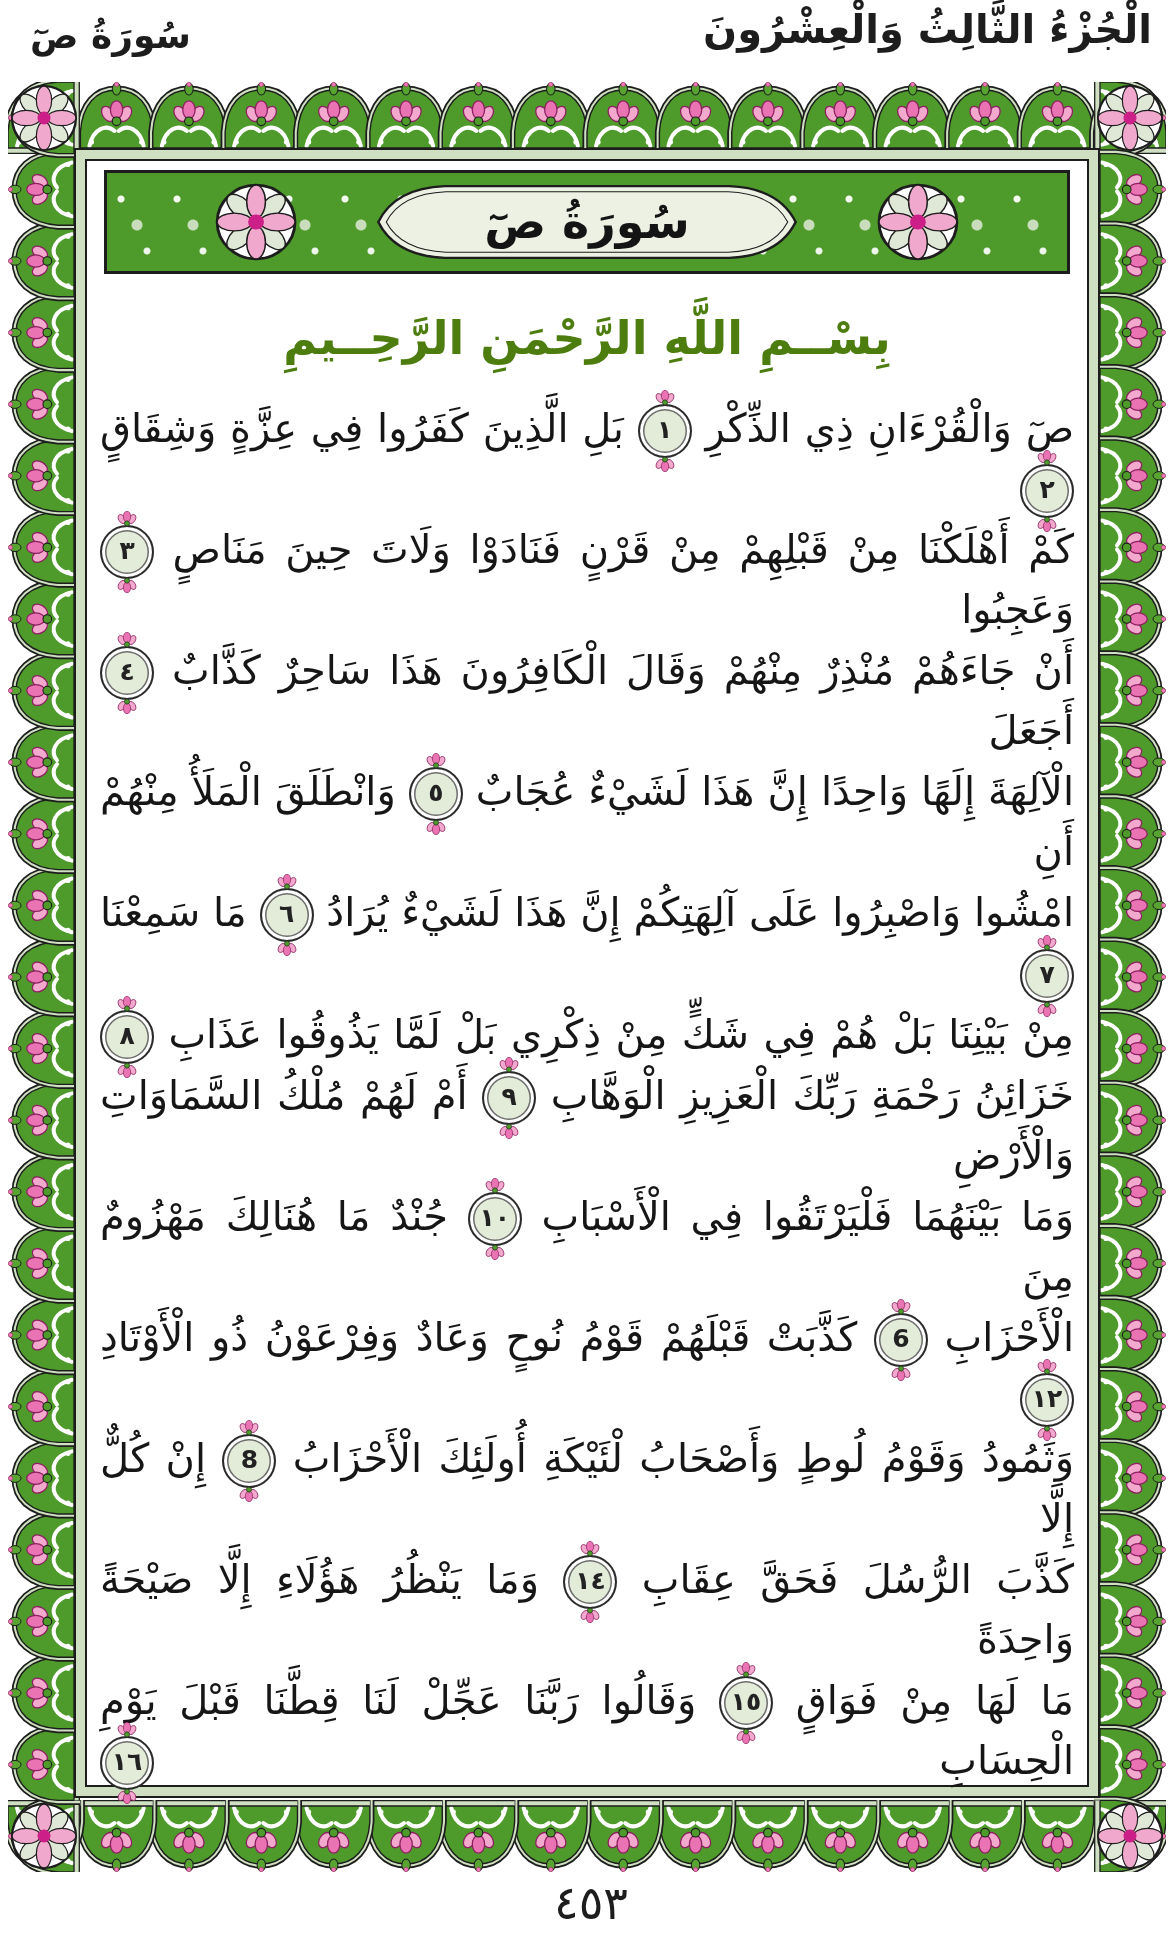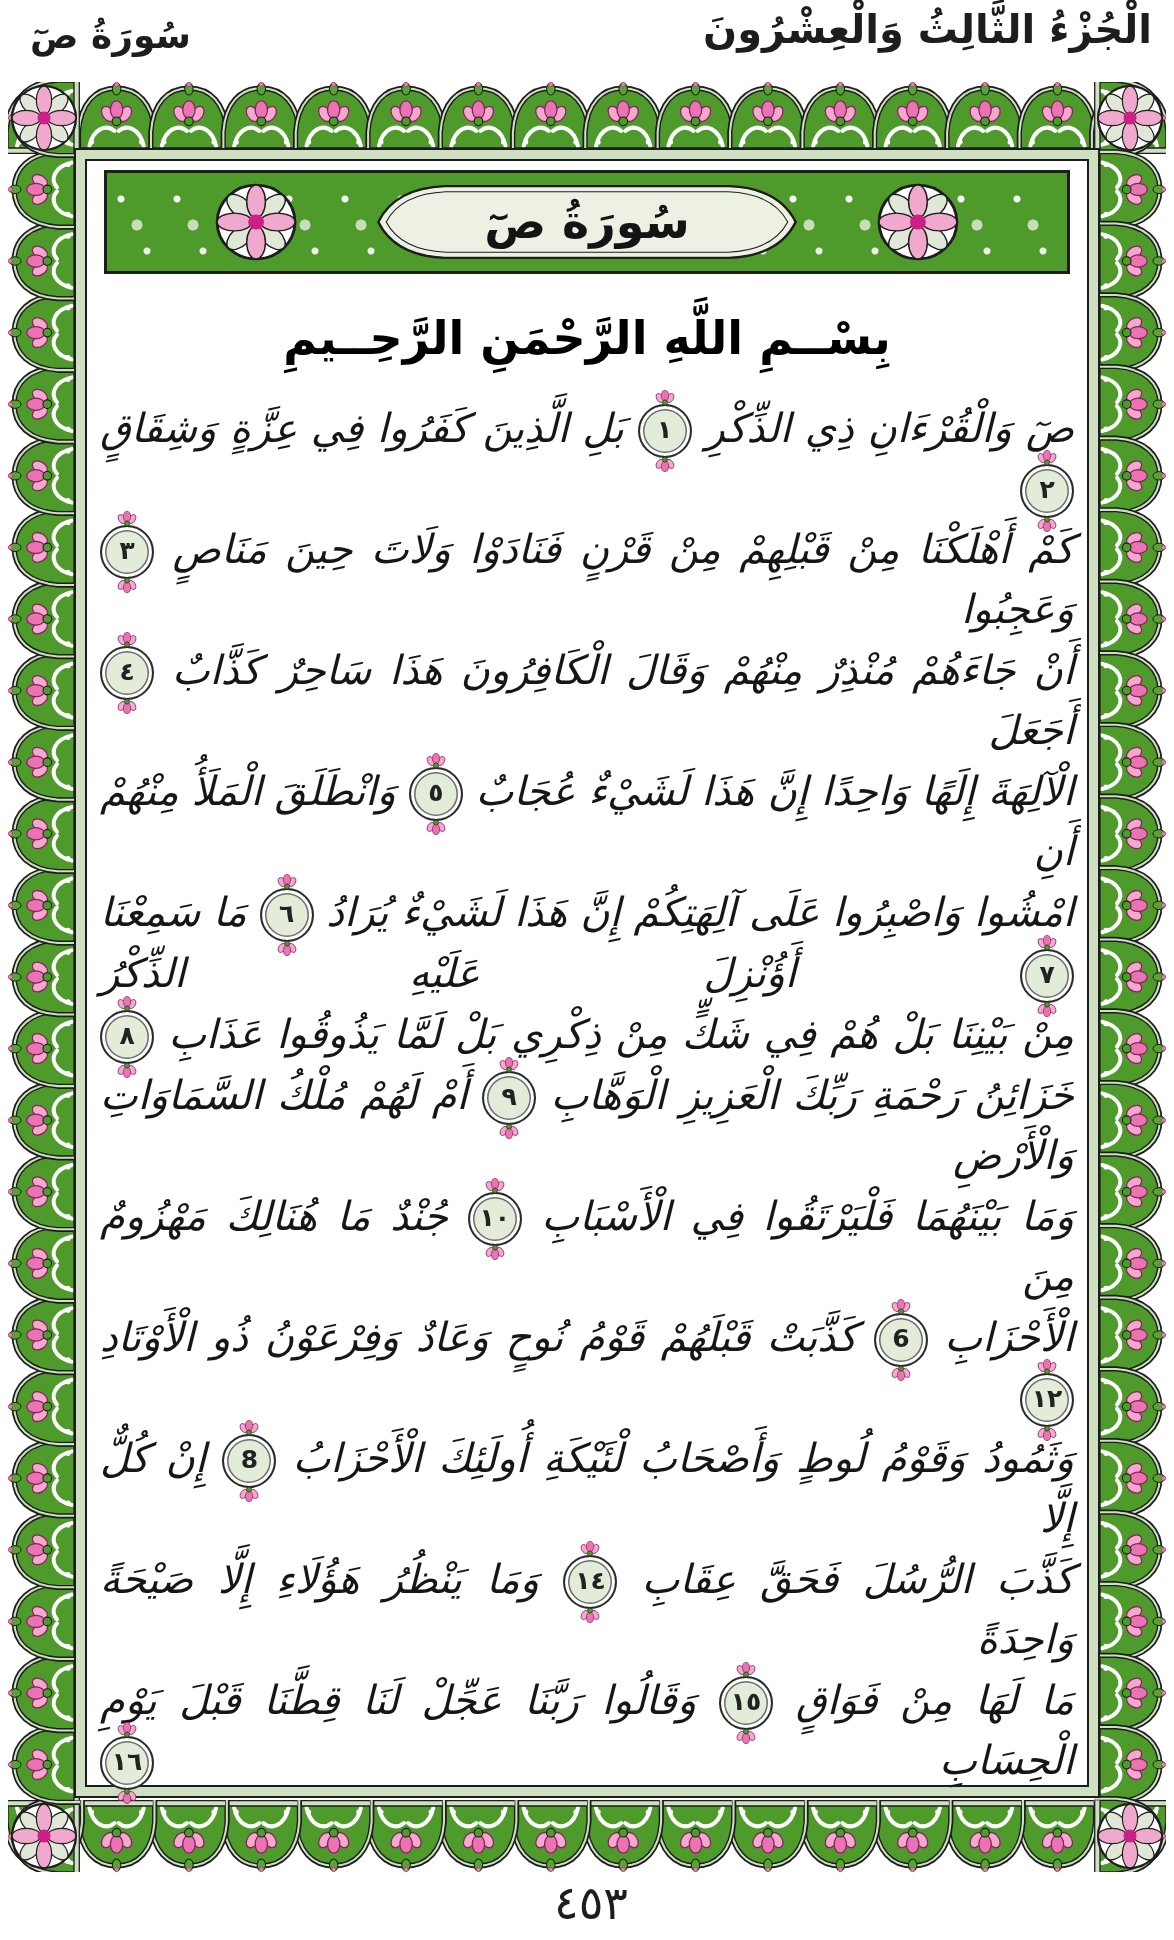--- a/index.html
+++ b/index.html
@@ -31,27 +31,27 @@
                background-image:
                  radial-gradient(circle at 14px 26px, rgba(255,255,255,.95) 3px, rgba(255,255,255,0) 4px),
                  radial-gradient(circle at 40px 78px, rgba(255,255,255,.9) 3px, rgba(255,255,255,0) 4px),
                  radial-gradient(circle at 30px 52px, rgba(223,232,214,.85) 5px, rgba(223,232,214,0) 6px);
                background-size:56px 104px;}
   .header-band svg.band-art{position:absolute;left:0;top:0;width:100%;height:100%;}
   .surah-title{position:absolute;left:0;top:0;width:100%;height:98px;line-height:98px;
                text-align:center;font-size:46px;font-weight:bold;direction:rtl;color:#141414;}
   
   .bismillah{position:absolute;left:0;top:296px;width:100%;text-align:center;direction:rtl;
-             font-size:46px;font-weight:bold;line-height:84px;color:#000000;}
+             font-size:46px;font-weight:bold;line-height:84px;color:#4d7c0f;}
   
   .qlines{position:absolute;left:100px;top:398px;width:974px;height:1392px;
           display:flex;flex-direction:column;justify-content:space-between;}
   .qline{direction:rtl;text-align:justify;text-align-last:justify;font-size:40px;
          line-height:1.5;color:#161616;}
-  .qrun{white-space:normal;font-style:italic;}
+  .qrun{white-space:normal;}
   .ayah{position:relative;display:inline-block;width:50px;height:50px;border-radius:50%;
         background:#e3ecd8;border:2px solid #2a2a2a;vertical-align:-16px;
         box-shadow:inset 0 0 0 3px #ffffff, inset 0 0 0 4.5px #6d6d6d;}
   .anum{position:absolute;left:0;top:0;right:0;bottom:0;display:flex;align-items:center;
         justify-content:center;font-size:25px;font-weight:bold;padding-bottom:3px;color:#222;}
   .petal{position:absolute;width:22px;height:15px;left:50%;margin-left:-11px;}
   .pt{top:-16px;} .pb{bottom:-16px;transform:rotate(180deg);}
   
   .page-number{position:absolute;left:4px;top:1876px;width:100%;text-align:center;
                font-size:46px;font-weight:normal;color:#1d1d1d;}
@@ -251,21 +251,21 @@
           </svg></span> <span class="qrun">وَانْطَلَقَ الْمَلَأُ مِنْهُمْ أَنِ</span> </div>
       <div class="qline"><span class="qrun">امْشُوا وَاصْبِرُوا عَلَى آلِهَتِكُمْ إِنَّ هَذَا لَشَيْءٌ يُرَادُ</span> <span class="ayah"><svg class="petal pt" viewBox="0 0 20 14">
             <use href="#flower"></use>
           </svg><span class="anum">٦</span><svg class="petal pb" viewBox="0 0 20 14">
             <use href="#flower"></use>
           </svg></span> <span class="qrun">مَا سَمِعْنَا</span> </div>
       <div class="qline"> <span class="ayah"><svg class="petal pt" viewBox="0 0 20 14">
             <use href="#flower"></use>
           </svg><span class="anum">٧</span><svg class="petal pb" viewBox="0 0 20 14">
             <use href="#flower"></use>
-          </svg></span> <span class="qrun">أَؤُنْزِلَ عَلَيْهِ الذِّكْرُ</span> </div>
+          </svg></span>  </div>
       <div class="qline"><span class="qrun">مِنْ بَيْنِنَا بَلْ هُمْ فِي شَكٍّ مِنْ ذِكْرِي بَلْ لَمَّا يَذُوقُوا عَذَابِ</span> <span class="ayah"><svg class="petal pt" viewBox="0 0 20 14">
             <use href="#flower"></use>
           </svg><span class="anum">٨</span><svg class="petal pb" viewBox="0 0 20 14">
             <use href="#flower"></use>
           </svg></span>  </div>
       <div class="qline"><span class="qrun">خَزَائِنُ رَحْمَةِ رَبِّكَ الْعَزِيزِ الْوَهَّابِ</span> <span class="ayah"><svg class="petal pt" viewBox="0 0 20 14">
             <use href="#flower"></use>
           </svg><span class="anum">٩</span><svg class="petal pb" viewBox="0 0 20 14">
             <use href="#flower"></use>
           </svg></span> <span class="qrun">أَمْ لَهُمْ مُلْكُ السَّمَاوَاتِ وَالْأَرْضِ</span> </div>

